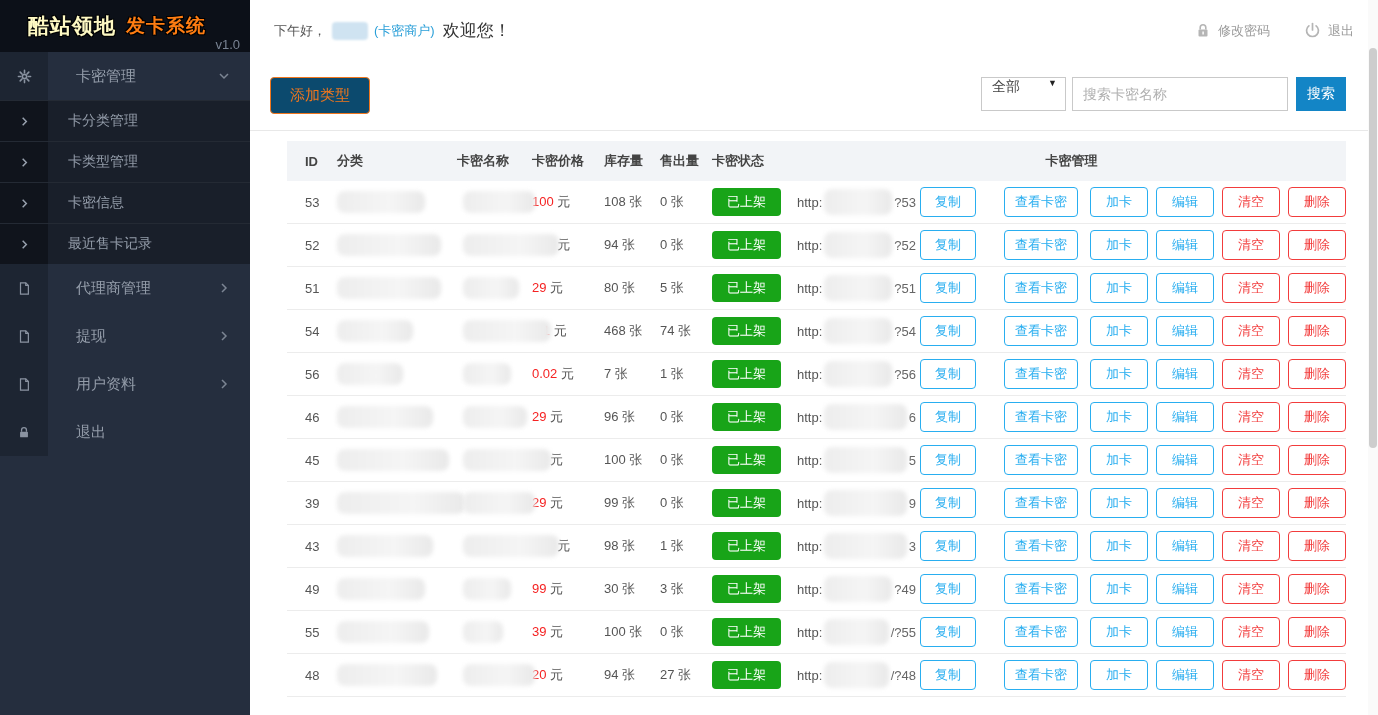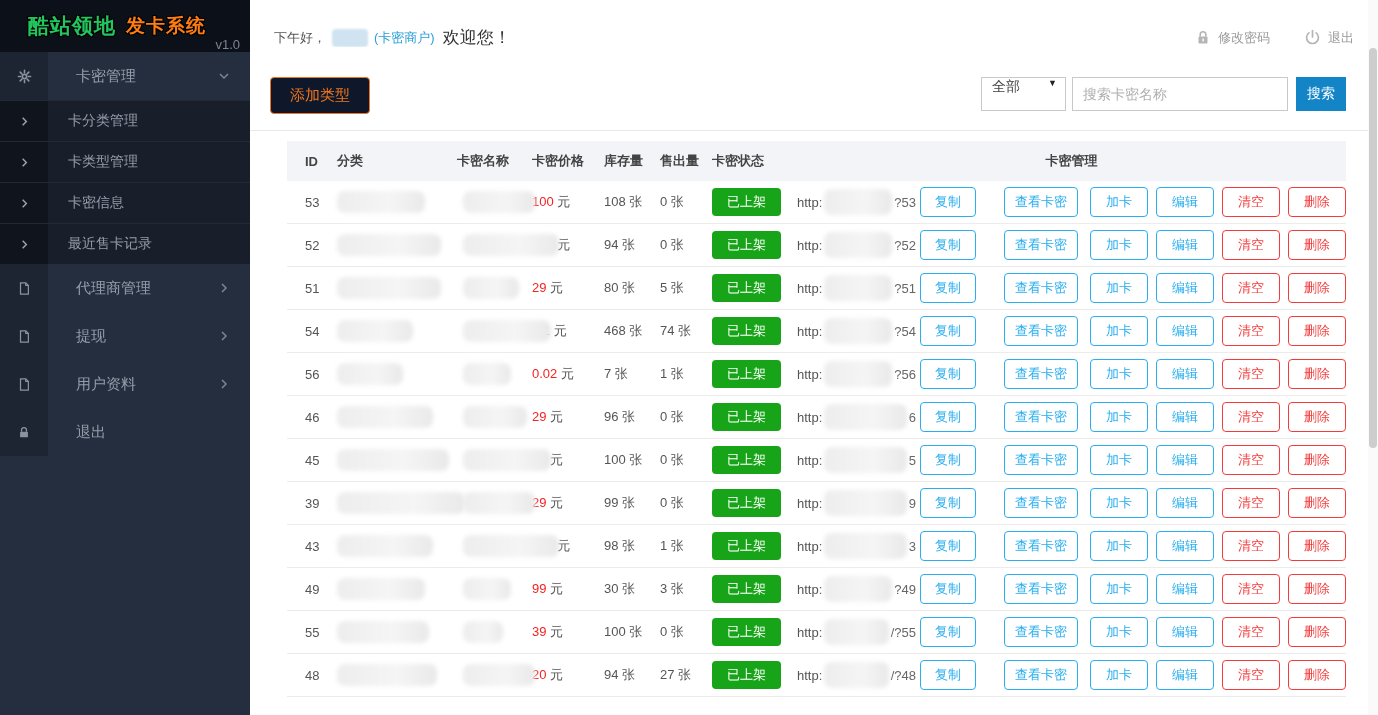--- a/index.html
+++ b/index.html
@@ -2,49 +2,49 @@
 <html><head>
 <meta charset="utf-8">
 <style>
   * { margin:0; padding:0; box-sizing:border-box; }
   html,body { width:1378px; height:715px; overflow:hidden; background:#fff;
     font-family:"Liberation Sans","DejaVu Sans",sans-serif; }
 
   
   .sidebar { position:absolute; left:0; top:0; width:250px; height:715px; background:#252e3e; }
   .logo { position:relative; height:52px; background:#0c1018; display:flex; align-items:center; padding-left:28px; }
-  .brand-blue { color:#22c55e; font-weight:bold; font-size:21px; letter-spacing:1px;
+  .brand-blue { color:#fef9c3; font-weight:bold; font-size:21px; letter-spacing:1px;
     text-shadow:-1px -1px 0 #000,1px -1px 0 #000,-1px 1px 0 #000,1px 1px 0 #000; }
   .brand-orange { color:#ff7d12; font-weight:bold; font-size:19px; margin-left:10px; letter-spacing:1px;
     text-shadow:-1px -1px 0 #000,1px -1px 0 #000,-1px 1px 0 #000,1px 1px 0 #000; }
   .version { position:absolute; right:10px; bottom:0px; color:#7a8494; font-size:13px; }
   .nav-item { display:flex; align-items:center; height:48px; cursor:pointer; color:#949daa; font-size:15px; }
   .icell { width:48px; height:100%; background:#1d2532; display:flex; align-items:center; justify-content:center; flex:0 0 48px; color:#8a93a1; }
   .nav-item .label { padding-left:28px; flex:1; }
   .nav-item .caret { padding-right:20px; color:#7c8593; }
   .submenu .nav-item { height:41px; background:#191f2a; font-size:14px; border-top:1px solid rgba(255,255,255,0.05); }
   .submenu .icell { background:#10141c; color:#9aa3b0; }
   .submenu .label { padding-left:20px; }
   svg.ic { display:block; }
 
   
-  .topbar { position:absolute; left:250px; top:8px; width:1128px; height:62px; background:#fff;
-    border-bottom:3px solid #7f1d1d; display:flex; align-items:center; padding:0 24px; }
+  .topbar { position:absolute; left:250px; top:0; width:1128px; height:62px; background:#fff;
+    border-bottom:1px solid #7f1d1d; display:flex; align-items:center; padding:0 24px; }
   .greet { font-size:13px; color:#555; display:flex; align-items:center; }
   .name-blur { width:36px; height:18px; background:#cfe3f1; border-radius:4px; margin:0 6px; filter:blur(1px); }
   .merchant { color:#2a9fd8; font-size:13px; }
   .welcome { font-size:17px; color:#333; margin-left:8px; }
   .top-right { margin-left:auto; display:flex; align-items:center; gap:8px; color:#9a9a9a; font-size:13px; }
   .top-right .tlink { display:flex; align-items:center; gap:7px; cursor:pointer; }
   .top-right .gap { width:18px; }
 
   
   .content { position:absolute; left:250px; top:47px; width:1128px; height:668px; background:#fff; }
   .toolbar { display:flex; align-items:flex-start; padding:30px 32px 16px 20px; }
-  .add-type { border:1px solid #f0761d; color:#f0761d; background:#0f172a; border-radius:4px;
+  .add-type { border:1px solid #f0761d; color:#f0761d; background:#0c4a6e; border-radius:4px;
     font-size:15px; padding:8px 19px; cursor:pointer; }
   .toolbar-right { margin-left:auto; display:flex; align-items:center; }
   .filter-select { width:85px; height:34px; border:1px solid #c9c9c9; display:flex; align-items:flex-start;
     padding:0 8px 0 10px; font-size:14px; color:#444; cursor:pointer; background:#fff; }
   .filter-select .caret { margin-left:auto; font-size:9px; color:#222; }
   .search-input { width:216px; height:34px; border:1px solid #c9c9c9; margin-left:6px; padding:0 10px;
     font-size:14px; color:#444; outline:none; font-family:inherit; }
   .search-input::placeholder { color:#b0b0b0; }
   .search-btn { width:50px; height:34px; background:#1385c6; color:#fff; border:none; margin-left:8px;
     font-size:14px; cursor:pointer; }

